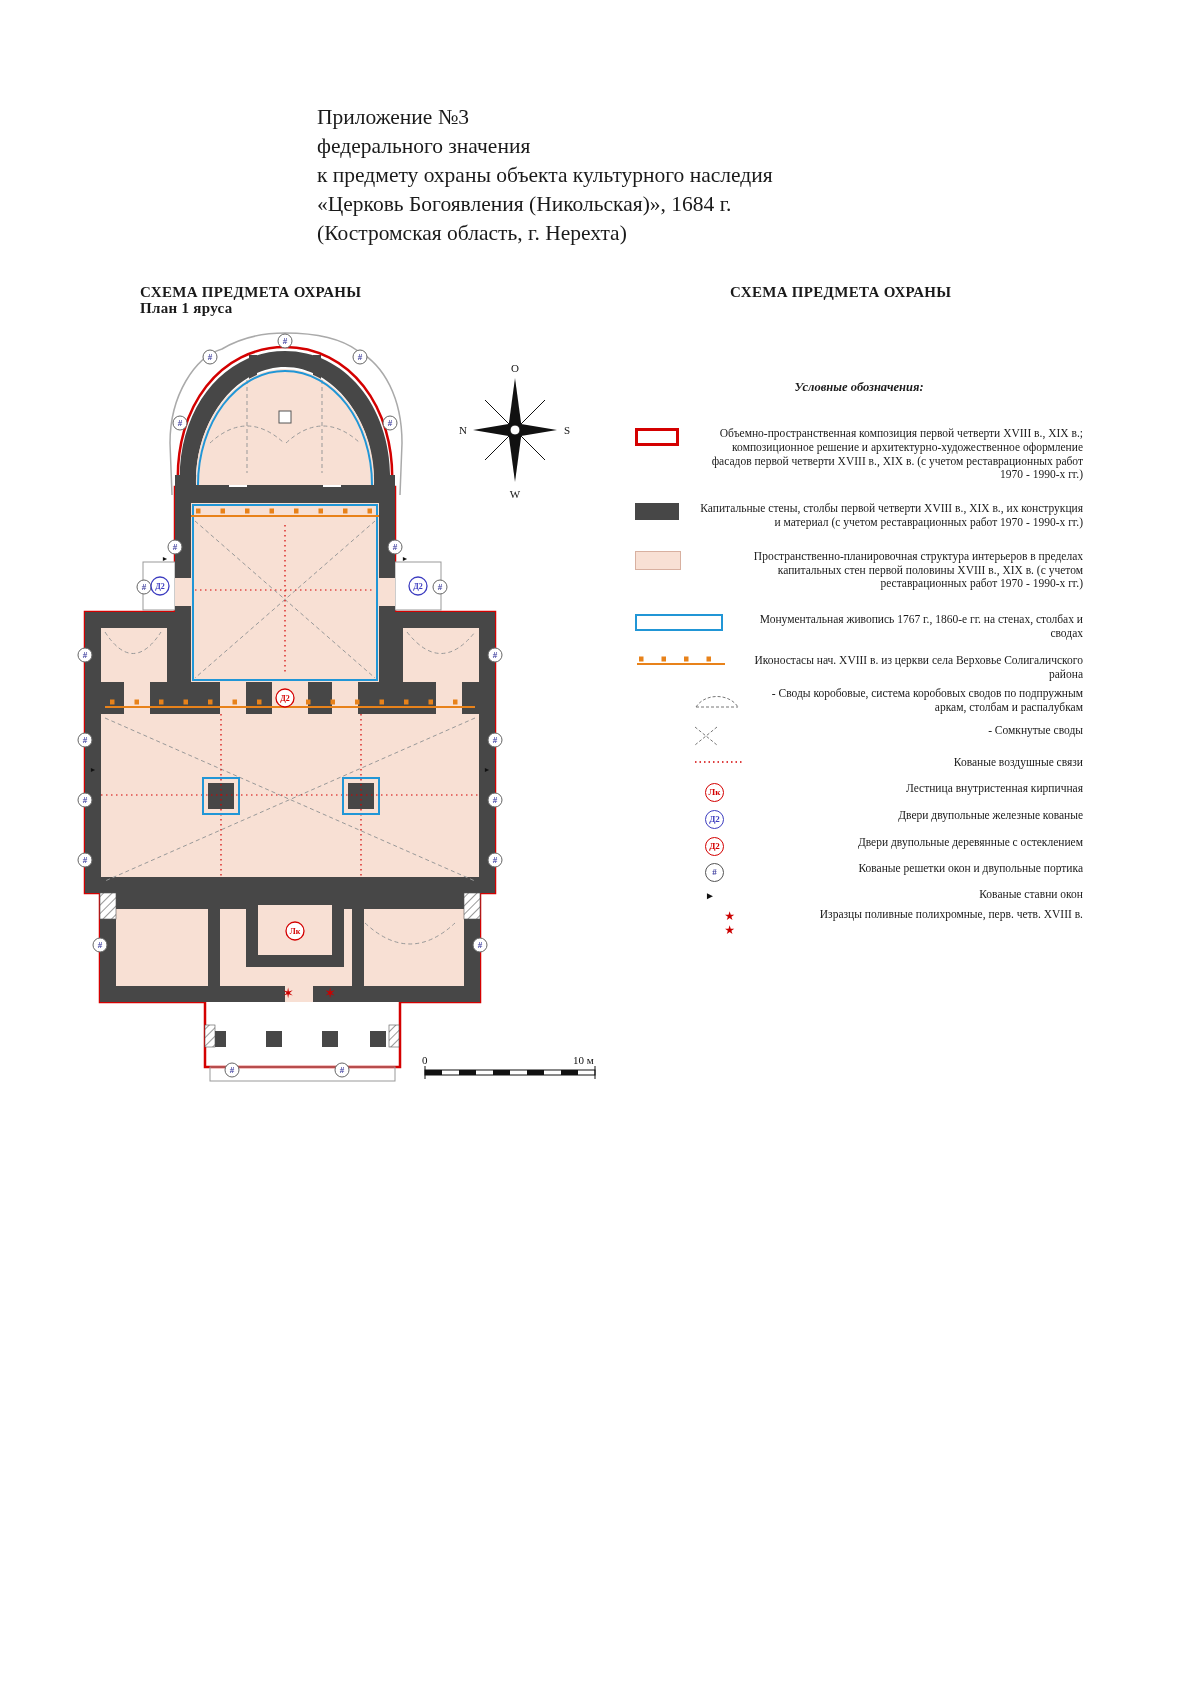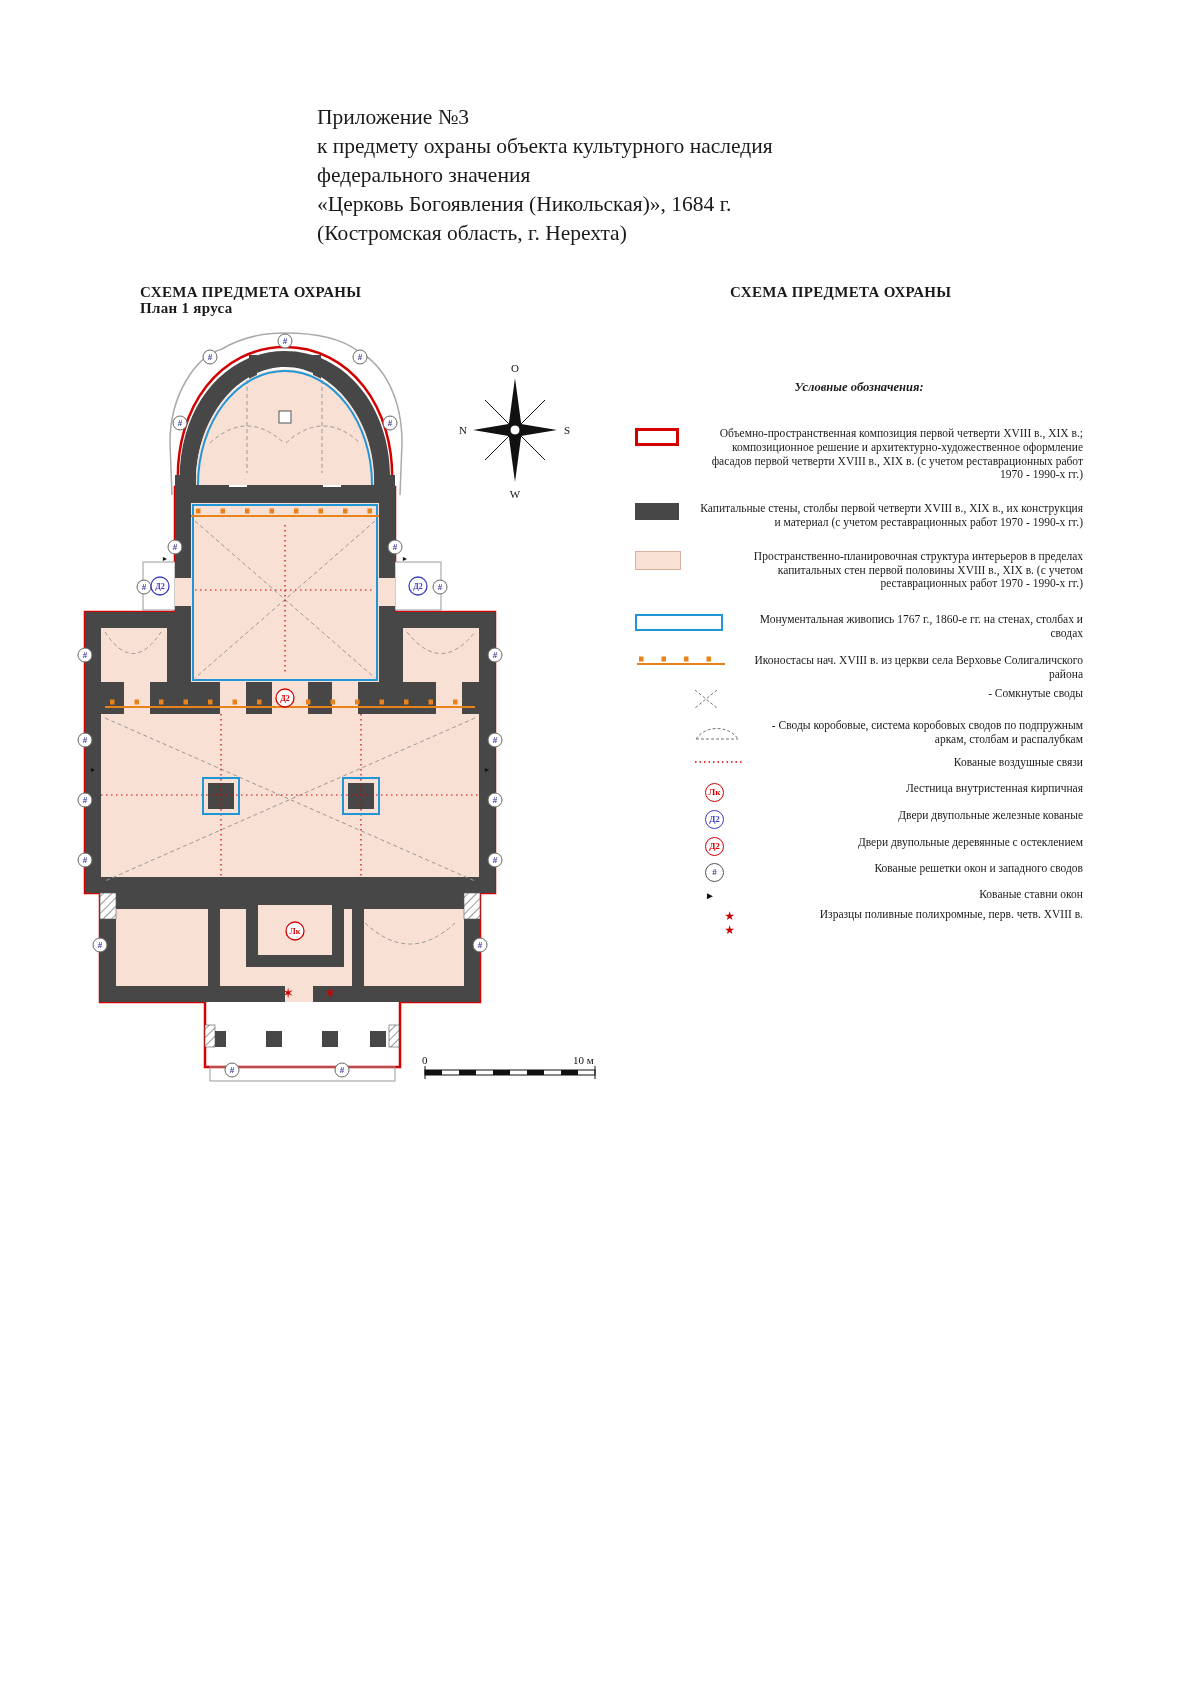--- a/index.html
+++ b/index.html
@@ -55,22 +55,22 @@
   .pink{fill:#f8e0d4;}
   .grayline{stroke:#aaa;stroke-width:1.5;fill:none;}
 </style>
 </head>
 <body>
 
 <div class="page">
 
   <div class="header">
     <div>Приложение №3</div>
+    <div>федерального значения</div>
     <div>к предмету охраны объекта культурного наследия</div>
-    <div>федерального значения</div>
     <div>«Церковь Богоявления (Никольская)», 1684 г.</div>
     <div>(Костромская область, г. Нерехта)</div>
   </div>
 
   <div class="sec-title lt">СХЕМА ПРЕДМЕТА ОХРАНЫ</div>
   <div class="sec-title ls">План 1 яруса</div>
   <div class="sec-title rt">СХЕМА ПРЕДМЕТА ОХРАНЫ</div>
 
   <svg class="plan" viewBox="0 0 560 800">
     <defs>
@@ -359,38 +359,38 @@
         <svg width="92" height="14">
           <line x1="4" y1="4" x2="88" y2="4" stroke="#e8821a" stroke-width="5" stroke-dasharray="4.5 18"></line>
           <line x1="2" y1="9" x2="90" y2="9" stroke="#e8821a" stroke-width="2"></line>
         </svg>
       </span>
       <span class="txt">Иконостасы нач. XVIII в. из церкви села Верховье Солигаличского района</span>
     </div>
 
     <div class="lg-row ind" style="margin-bottom:9px">
       <span class="sw">
+        <svg width="48" height="22">
+          <path d="M3,19 C12,5 36,5 45,19" fill="none" stroke="#777" stroke-dasharray="3 2"></path>
+          <line x1="3" y1="19" x2="45" y2="19" stroke="#777" stroke-dasharray="3 2"></line>
+        </svg>
+      </span>
+      <span class="txt">- Своды коробовые, система коробовых сводов по подпружным аркам, столбам и распалубкам</span>
+    </div>
+
+    <div class="lg-row ind" style="margin-bottom:9px">
+      <span class="sw">
         <svg width="26" height="22">
           <line x1="2" y1="2" x2="24" y2="20" stroke="#777" stroke-dasharray="3 2"></line>
           <line x1="24" y1="2" x2="2" y2="20" stroke="#777" stroke-dasharray="3 2"></line>
         </svg>
       </span>
       <span class="txt">- Сомкнутые своды</span>
     </div>
 
-    <div class="lg-row ind" style="margin-bottom:9px">
-      <span class="sw">
-        <svg width="48" height="22">
-          <path d="M3,19 C12,5 36,5 45,19" fill="none" stroke="#777" stroke-dasharray="3 2"></path>
-          <line x1="3" y1="19" x2="45" y2="19" stroke="#777" stroke-dasharray="3 2"></line>
-        </svg>
-      </span>
-      <span class="txt">- Своды коробовые, система коробовых сводов по подпружным аркам, столбам и распалубкам</span>
-    </div>
-
     <div class="lg-row ind" style="margin-bottom:12px">
       <span class="sw">
         <svg width="52" height="10">
           <line x1="2" y1="5" x2="50" y2="5" stroke="#d40000" stroke-width="1.5" stroke-dasharray="1.5 3"></line>
         </svg>
       </span>
       <span class="txt">Кованые воздушные связи</span>
     </div>
 
     <div class="lg-row sym" style="margin-bottom:7px">
@@ -411,21 +411,21 @@
       <span class="sw">
           <span class="circ c-red">Д2</span>
         </span>
       <span class="txt">Двери двупольные деревянные с остеклением</span>
     </div>
 
     <div class="lg-row sym" style="margin-bottom:6px">
       <span class="sw">
           <span class="circ c-gray">#</span>
         </span>
-      <span class="txt">Кованые решетки окон и западного сводов</span>
+      <span class="txt">Кованые решетки окон и двупольные портика</span>
     </div>
 
     <div class="lg-row sym" style="margin-bottom:5px">
       <span class="sw">
           <span class="tri">►</span>
         </span>
       <span class="txt">Кованые ставни окон</span>
     </div>
 
     <div class="lg-row sym">

